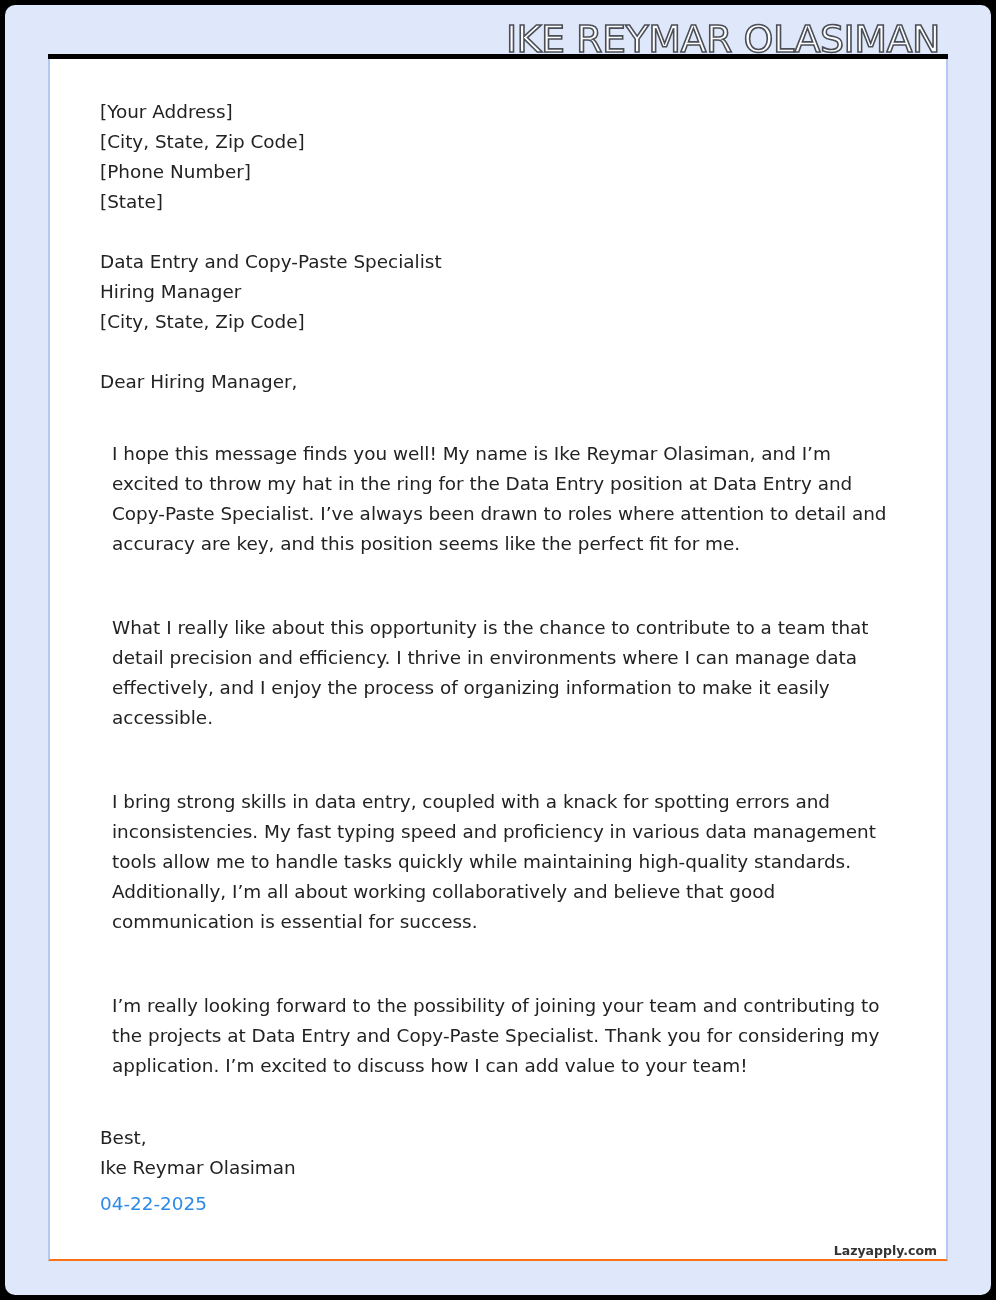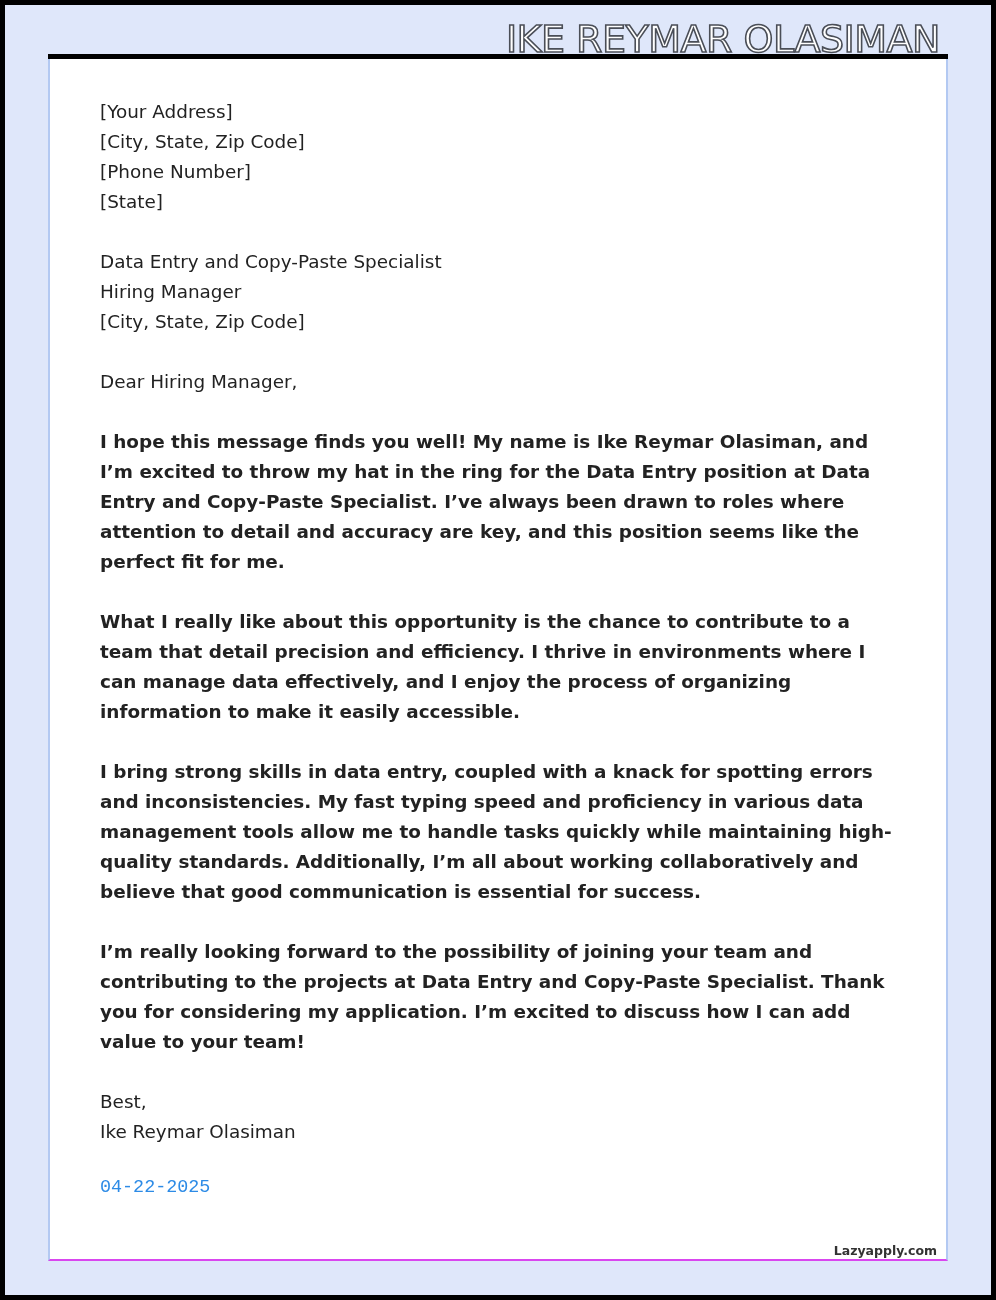--- a/index.html
+++ b/index.html
@@ -6,20 +6,21 @@
   body {
     width: 996px; height: 1300px;
     background: #000;
     font-family: "DejaVu Sans", sans-serif;
     overflow: hidden;
   }
   .frame {
     position: absolute; left: 5px; top: 5px;
     width: 986px; height: 1290px;
     background: #dfe7fa;
+    border-radius: 10px;
   }
   .name-title {
     position: absolute;
     right: 51px; top: 12px;
     font-family: "DejaVu Sans", sans-serif;
     font-size: 38px;
     font-weight: normal;
     letter-spacing: -0.5px;
     color: #ffffff;
     -webkit-text-stroke: 1.6px #4a4e57;
@@ -27,44 +28,43 @@
     margin: 0;
     white-space: nowrap;
   }
   .page {
     position: absolute;
     left: 43px; top: 50px;
     width: 896px; height: 1204px;
     background: #fff;
     border-left: 2px solid #b3c9f2;
     border-right: 2px solid #b3c9f2;
-    border-bottom: 2px solid #d946ef;
+    border-bottom: 2px solid #f97316;
   }
   .topbar {
     position: absolute;
     left: 43px; top: 49px;
     width: 900px; height: 5px;
     background: #000;
   }
   .letter {
     position: absolute;
     left: 50px; top: 42px;
     width: 800px;
     font-size: 18.4px;
     line-height: 30px;
     color: #222;
   }
   .letter .line { display: block; white-space: nowrap; }
   .letter .gap { height: 30px; }
-  .letter p { margin: 0; white-space: normal; font-weight: bold; }
+  .letter p { margin: 12px; white-space: normal; }
   .date-signed {
     color: #2d8be6;
-    margin-top: 26px;
+    margin-top: 6px;
     display: block;
-    font-family: Liberation Mono, monospace;
   }
   .footer-brand {
     position: absolute;
     right: 9px; bottom: 0px;
     font-size: 12.5px;
     color: #333;
     line-height: 16px;
     font-weight: bold;
   }
 </style>

